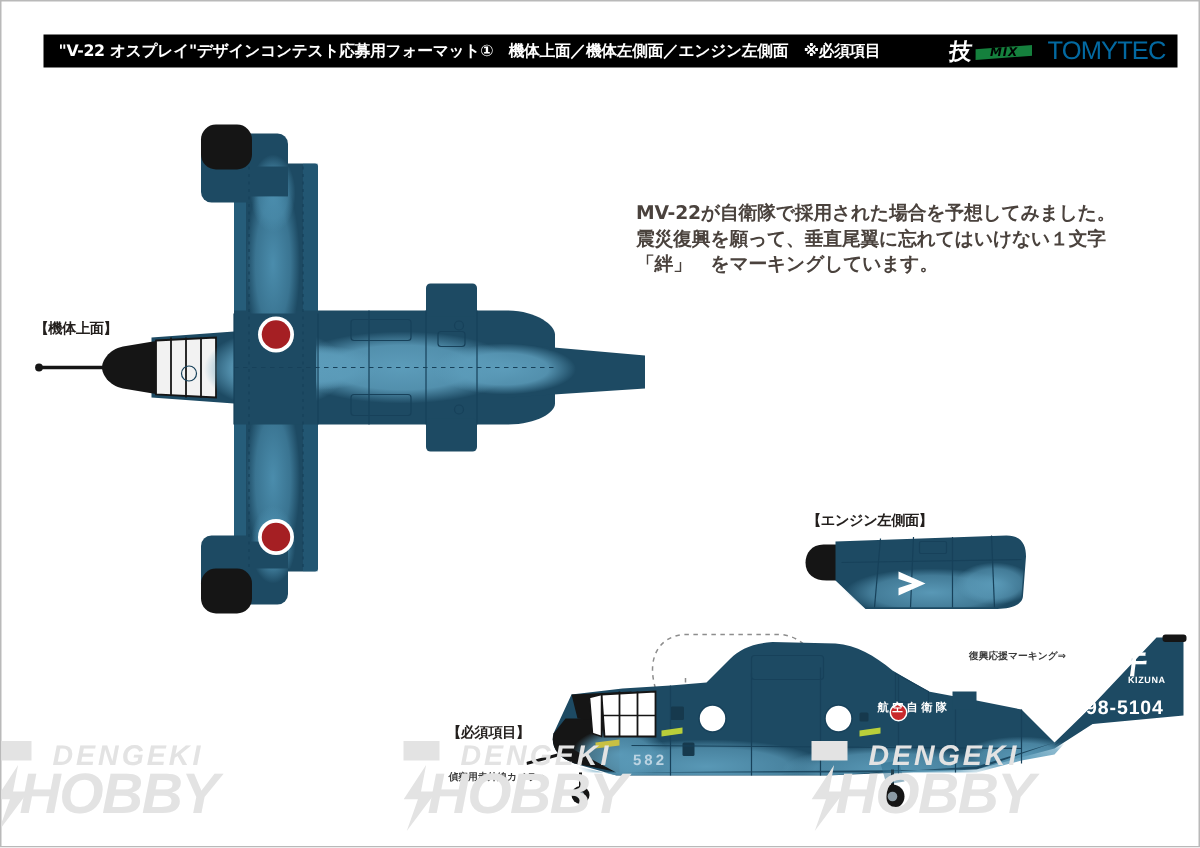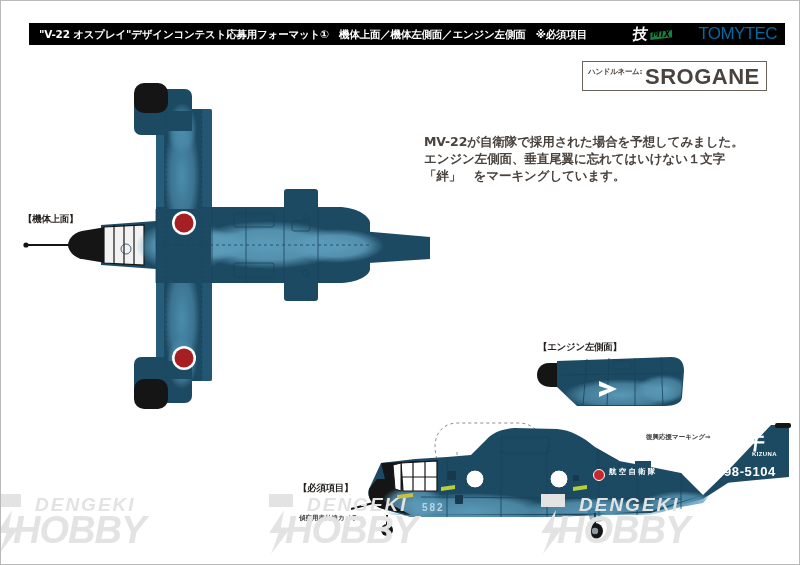--- a/index.html
+++ b/index.html
@@ -12,21 +12,21 @@
 
   
   #header{position:absolute;left:28px;top:22px;width:756px;height:22px;background:#000;}
   #header .htext{position:absolute;left:10px;top:3px;color:#fff;font-size:10.5px;
        font-weight:bold;letter-spacing:-0.2px;white-space:nowrap;line-height:16px;}
   #brandwrap{position:absolute;right:8px;top:1px;display:flex;align-items:center;gap:9px;}
   #wazamix{position:relative;width:56px;height:19px;}
   #wazamix .kanji{position:absolute;left:0;top:1px;color:#fff;font-size:15px;
       font-weight:bold;font-family:"DejaVu Sans","Liberation Sans",sans-serif;
       transform:skewX(-8deg);}
-  #wazamix .mix{position:absolute;left:17px;top:6px;width:22px;height:10px;
+  #wazamix .mix{position:absolute;left:17px;top:6px;width:38px;height:10px;
       background:#15803d;color:#000;font-size:8px;font-weight:bold;font-style:italic;
       text-align:center;line-height:10px;letter-spacing:0.5px;
       clip-path:polygon(0 28%,100% 0,100% 72%,0 100%);}
   #tomytec{color:#0369a1;font-size:17px;font-weight:normal;letter-spacing:-0.6px;
       font-family:"Liberation Sans",sans-serif;line-height:19px;}
 
   
   #handlebox{position:absolute;left:581px;top:60px;width:185px;height:30px;
       border:1.5px solid #6b625c;background:#fff;box-sizing:border-box;}
   #handlebox .lbl{position:absolute;left:5px;top:5px;font-size:7.5px;color:#4a423d;
@@ -84,27 +84,23 @@
     <div class="htext">"V-22 オスプレイ"デザインコンテスト応募用フォーマット①　機体上面／機体左側面／エンジン左側面　※必須項目</div>
     <div id="brandwrap">
       <div id="wazamix">
         <span class="kanji">技</span>
         <span class="mix">MIX</span>
       </div>
       <div id="tomytec">TOMYTEC</div>
     </div>
   </div>
 
-  <div id="handlebox">
-    <span class="lbl">ハンドルネーム:</span>
-    <span class="val">SROGANE</span>
-  </div>
 
   <div id="desc">MV-22が自衛隊で採用された場合を予想してみました。
-エンジン左側面、垂直尾翼に忘れてはいけない１文字
+震災復興を願って、垂直尾翼に忘れてはいけない１文字
 「絆」　をマーキングしています。</div>
 
   <div class="caption" id="cap-top">【機体上面】</div>
   <div class="caption" id="cap-eng">【エンジン左側面】</div>
   <div class="caption" id="cap-side">【必須項目】</div>
 
   <svg id="svg-top" width="430" height="350" viewBox="0 0 430 350">
     <defs>
       <radialGradient id="camoC" cx="50%" cy="50%" r="50%">
         <stop offset="0%" stop-color="#5c9cba" stop-opacity="1"></stop>
@@ -324,21 +320,21 @@
     </g>
 
     <g>
       <circle cx="248" cy="76" r="5.5" fill="#c8282c" stroke="#fff" stroke-width="1"></circle>
       <path d="M90,88 L104,86 L104,90 L90,92 Z" fill="#b9cf3a"></path>
       <path d="M222,88 L236,86 L236,90 L222,92 Z" fill="#b9cf3a"></path>
       <path d="M46,96 L62,94 L62,98 L46,100 Z" fill="#c8c043"></path>
     </g>
   </svg>
 
-  <div style="position:absolute;left:608px;top:466px;font-size:7.5px;color:#ffffff;
+  <div style="position:absolute;left:584px;top:466px;font-size:7.5px;color:#ffffff;
               letter-spacing:2.2px;font-weight:bold;white-space:nowrap;">航空自衛隊</div>
 
   <div style="position:absolute;left:421px;top:501px;font-size:10px;color:#bcd4e2;
               letter-spacing:2px;font-weight:bold;font-family:'Liberation Sans',sans-serif;">582</div>
 
   <div style="position:absolute;left:738px;top:425px;font-size:26px;color:#ffffff;
               font-weight:bold;line-height:26px;transform:skewX(-7deg);">絆</div>
 
   <div style="position:absolute;left:751px;top:450px;font-size:6px;color:#ffffff;
               font-weight:bold;letter-spacing:0.4px;font-family:'Liberation Sans',sans-serif;">KIZUNA</div>

